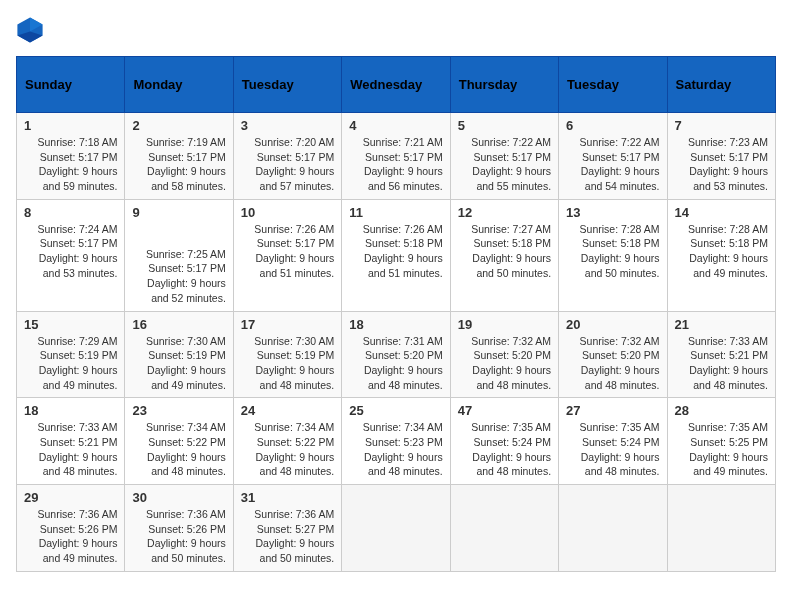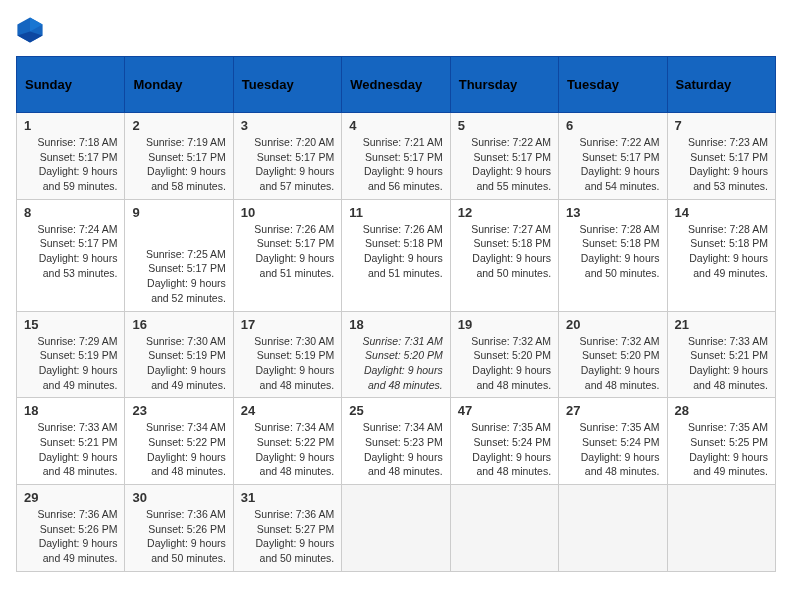--- a/index.html
+++ b/index.html
@@ -224,21 +224,21 @@
 Daylight: 9 hours and 49 minutes.</div>
         </td>
         <td>
           <span class="day-number">17</span>
           <div class="day-content" style="white-space: pre-line;">Sunrise: 7:30 AM
 Sunset: 5:19 PM
 Daylight: 9 hours and 48 minutes.</div>
         </td>
         <td>
           <span class="day-number">18</span>
-          <div class="day-content" style="white-space: pre-line; font-style: italic;">Sunrise: 7:31 AM
+          <div class="day-content" style="white-space: pre-line;">Sunrise: 7:31 AM
 Sunset: 5:20 PM
 Daylight: 9 hours and 48 minutes.</div>
         </td>
         <td>
           <span class="day-number">19</span>
           <div class="day-content" style="white-space: pre-line;">Sunrise: 7:32 AM
 Sunset: 5:20 PM
 Daylight: 9 hours and 48 minutes.</div>
         </td>
         <td>

